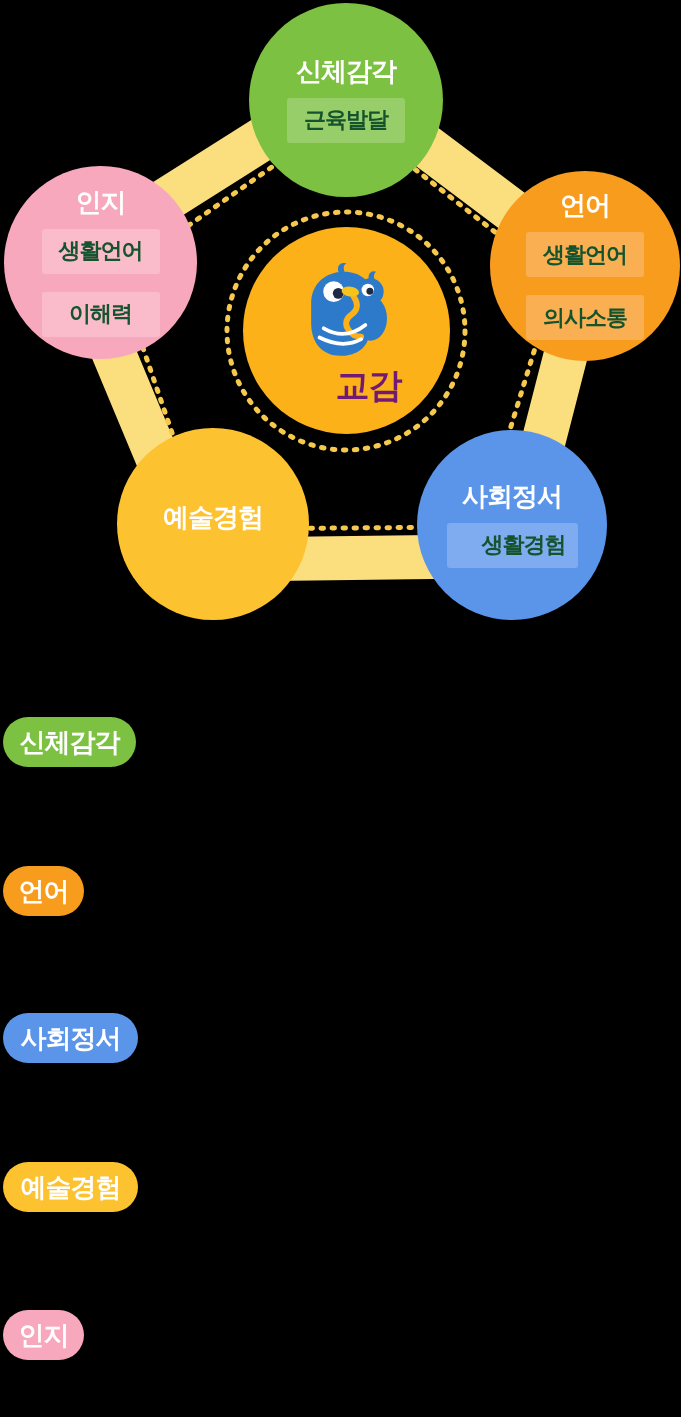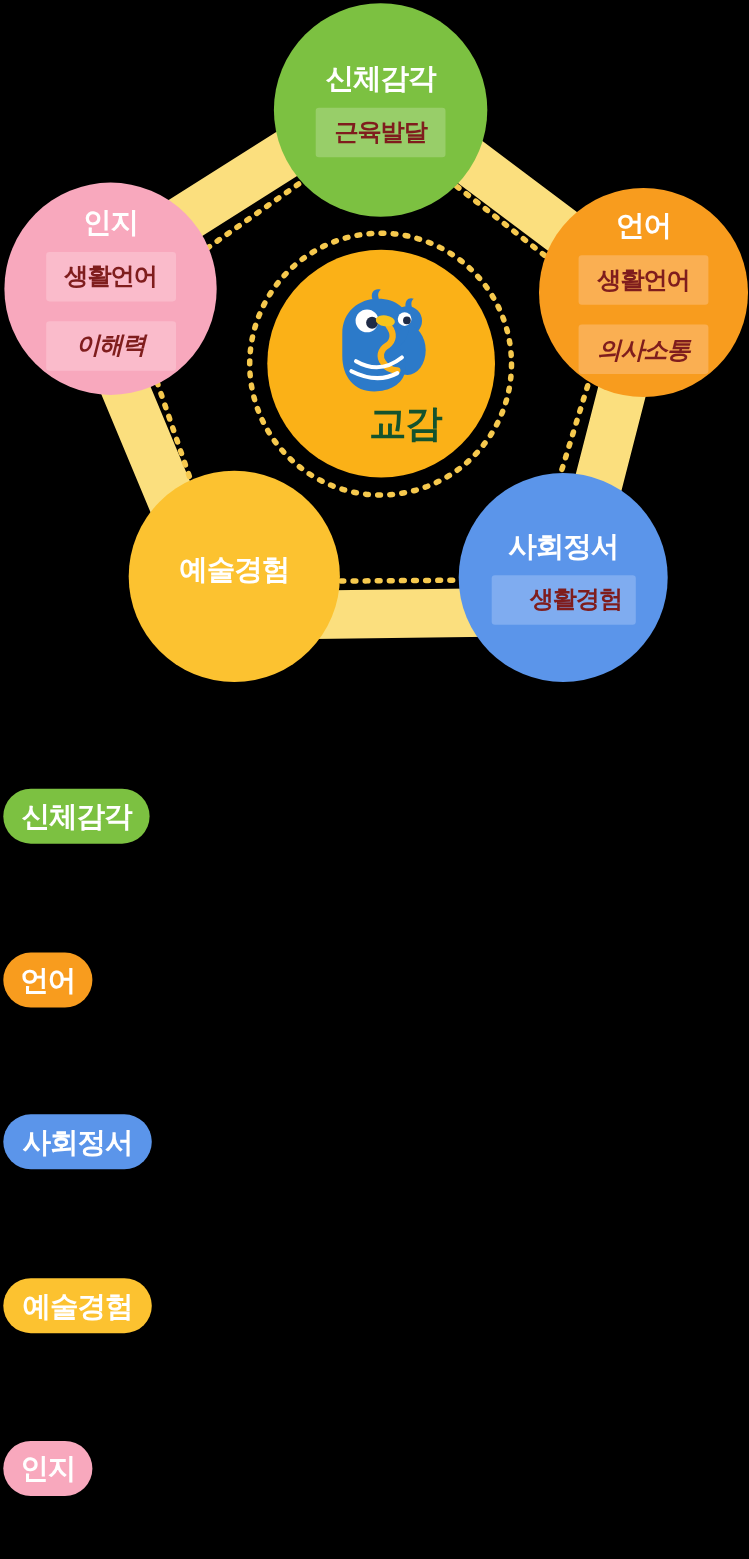--- a/index.html
+++ b/index.html
@@ -13,32 +13,32 @@
     position:absolute;border-radius:50%;
     display:flex;flex-direction:column;align-items:center;justify-content:center;
   }
   .circle-title{
     color:#fff;font-size:26px;font-weight:700;letter-spacing:-1px;
     line-height:1;margin-bottom:14px;white-space:nowrap;
   }
   .chip{
     min-width:118px;height:45px;border-radius:3px;box-sizing:border-box;
     display:flex;align-items:center;justify-content:center;
-    color:#7f1d1d;font-size:22px;font-weight:700;letter-spacing:-1px;
+    color:#14532d;font-size:22px;font-weight:700;letter-spacing:-1px;
     padding:0 12px;margin-top:0;white-space:nowrap;
   }
-  .chip + .chip{margin-top:18px;font-style:italic;}
+  .chip + .chip{margin-top:18px;}
   .c-physical{left:249px;top:3px;width:194px;height:194px;}
   .c-language{left:490px;top:171px;width:190px;height:190px;}
   .c-social{left:417px;top:430px;width:190px;height:190px;}
   .c-art{left:117px;top:428px;width:192px;height:192px;}
   .c-cognition{left:4px;top:166px;width:193px;height:193px;}
   .c-center{left:243px;top:227px;width:207px;height:207px;}
   .center-label{
-    color:#14532d;font-size:34px;font-weight:700;letter-spacing:-1px;
+    color:#701a75;font-size:34px;font-weight:700;letter-spacing:-1px;
     line-height:1;margin-top:8px;margin-left:44px;
   }
   .mascot{display:block;}
   .pill{
     position:absolute;left:3px;height:50px;border-radius:25px;
     display:inline-flex;align-items:center;justify-content:center;
     padding:0 15px;color:#fff;font-size:26px;font-weight:700;
     letter-spacing:-1px;white-space:nowrap;box-sizing:border-box;
   }
   .pill-1{top:717px;min-width:133px;}

